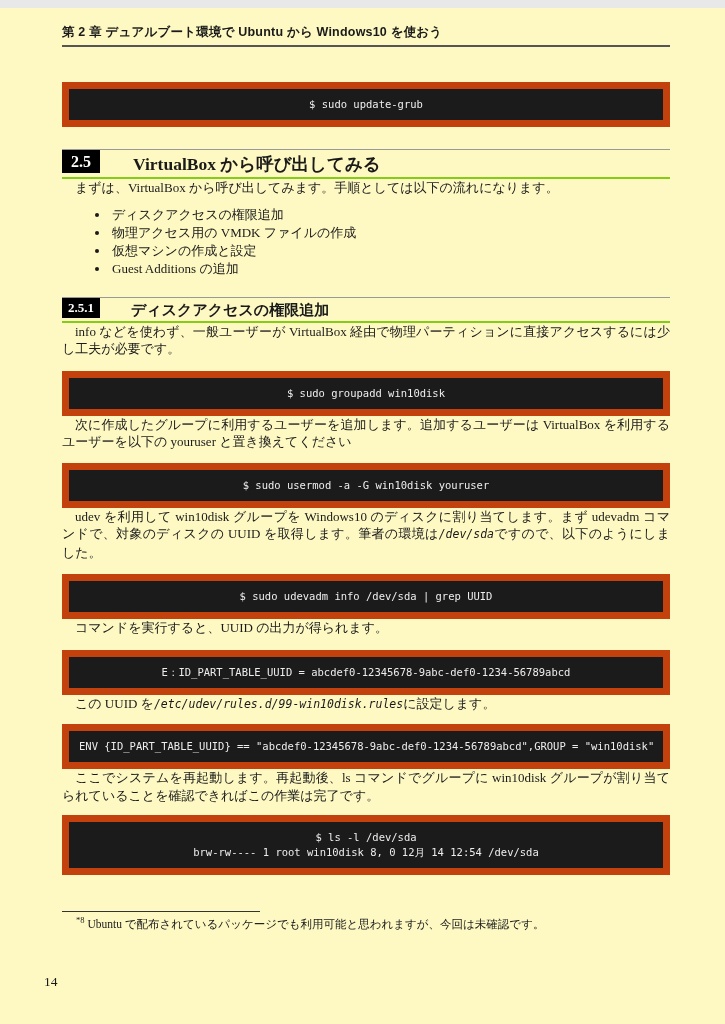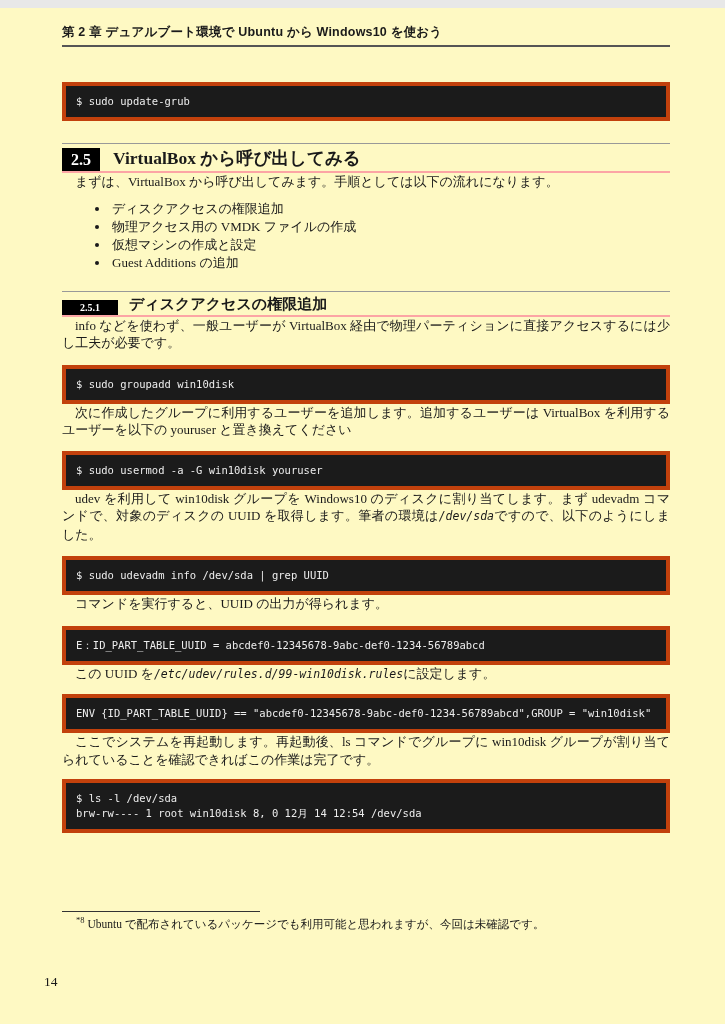--- a/index.html
+++ b/index.html
@@ -13,47 +13,47 @@
   .content { position:absolute; left:62px; top:0; width:608px; }
 
   .running-header {
     padding-top:15px;
     font-family:"Liberation Sans","DejaVu Sans",sans-serif;
     font-weight:bold; font-size:12.5px; line-height:18px; letter-spacing:0.2px;
   }
   .header-rule { margin-top:4px; border-bottom:2px solid #555; }
 
   .codeblock {
-    background:#1b1b1b; border:4px solid #c2410c; color:#ededed;
+    background:#1b1b1b; border:7px solid #c2410c; color:#ededed;
     font-family:"DejaVu Sans Mono","Liberation Mono",monospace;
     font-size:10.5px; line-height:15px; padding:8px 10px;
-    white-space:pre; overflow:hidden;
+    white-space:pre; overflow:hidden;text-align:center;
   }
   .cb1 { margin-top:35px; }
   .cb2 { margin-top:13px; }
   .cb3 { margin-top:12px; }
   .cb4 { margin-top:13px; }
   .cb5 { margin-top:13px; }
   .cb6 { margin-top:11px; }
   .cb7 { margin-top:11px; }
 
   .sec {
-    display:flex; align-items:flex-end;
-    border-top:1px solid #999; border-bottom:2px solid #fca5a5;
+    display:flex; align-items:flex-start;
+    border-top:1px solid #999; border-bottom:2px solid #84cc16;gap:20px;
   }
   .sec-25 { margin-top:22px; }
   .sec-25 .sec-num {
     background:#000; color:#fff; font-weight:bold;
     font-size:16px; padding:3px 9px 2px 9px; display:flex; align-items:center;
   }
   .sec-25 .sec-title { font-weight:bold; font-size:17.5px; padding:3px 0 2px 13px; line-height:22px; }
   .sec-251 { margin-top:19px; }
   .sec-251 .sec-num {
     background:#000; color:#fff; font-weight:bold;
-    font-size:10px; padding:2px 18px; display:flex; align-items:center;
+    font-size:13px; padding:2px 6px; display:flex; align-items:center;
   }
   .sec-251 .sec-title {
     font-weight:bold; font-size:15px; padding:3px 0 2px 11px; line-height:18px;
     font-family:"Liberation Sans","DejaVu Sans",sans-serif;
   }
 
   p.body {
     margin:0; font-size:13px; line-height:17.5px;
     text-indent:13px; text-align:justify;
   }

